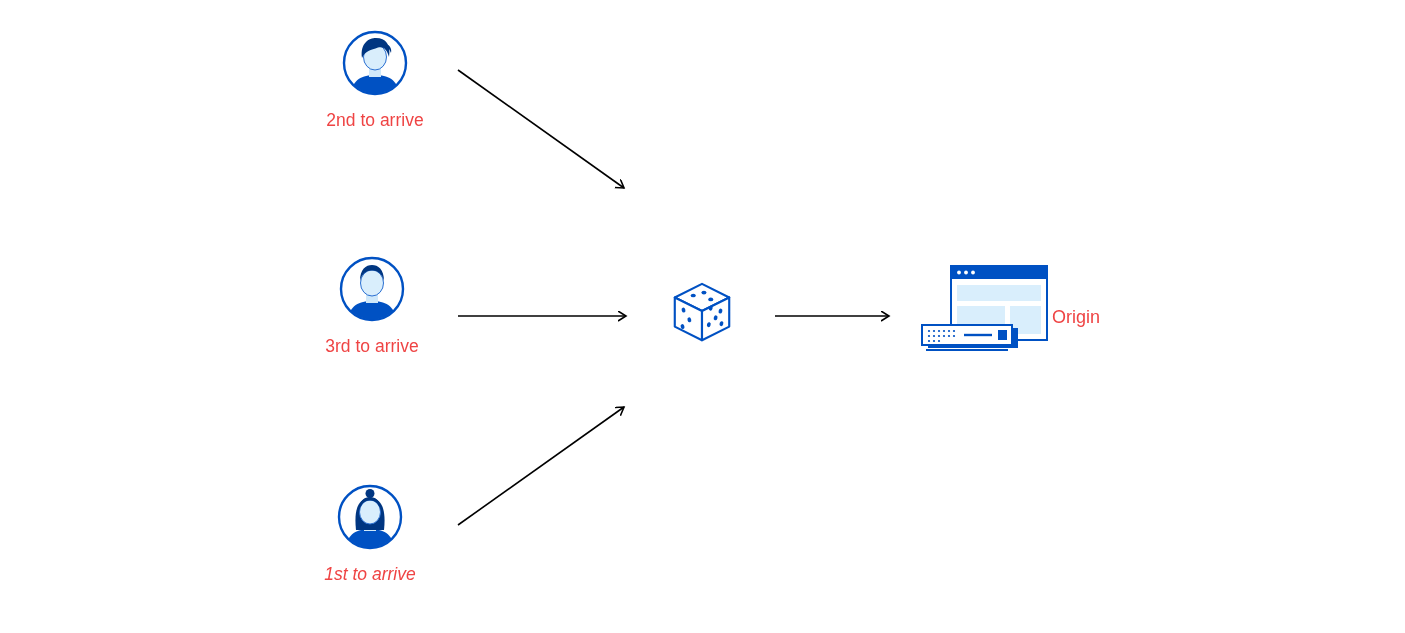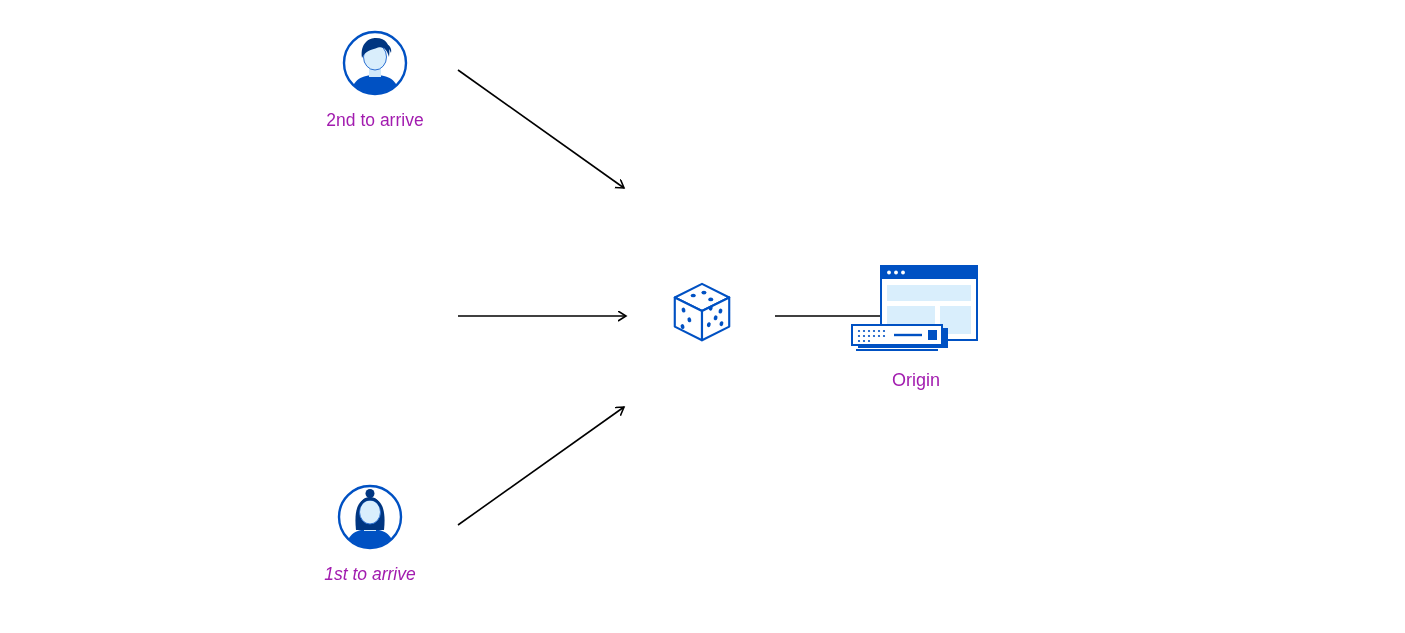--- a/index.html
+++ b/index.html
@@ -17,42 +17,42 @@
   }
   .node {
     position: absolute;
     display: flex;
     flex-direction: column;
     align-items: center;
   }
   .node-label {
     margin-top: 14px;
     font-size: 17.5px;
-    color: #a21caf;
+    color: #ef4444;
     white-space: nowrap;
     text-align: center;
   }
   .avatar-wrap {
     width: 66px;
     height: 66px;
   }
   .dice-wrap {
     position: absolute;
     left: 667px;
     top: 277px;
     width: 70px;
     height: 72px;
   }
   .origin-node {
     position: absolute;
-    left: 850px;
+    left: 920px;
     top: 264px;
     width: 132px;
     display: flex;
-    flex-direction: column;
+    flex-direction: row;
     align-items: center;
   }
   .origin-node .node-label {
     margin-top: 10px;
     font-size: 18px;
   }
   .arrow-layer {
     position: absolute;
     left: 0;
     top: 0;
@@ -92,20 +92,39 @@
           <rect x="27" y="34" width="12" height="13" fill="#cfe8fa"></rect>
           <ellipse cx="33" cy="27" rx="11.5" ry="13" fill="#d9eefc" stroke="#2a6fd1" stroke-width="1"></ellipse>
           <path d="M20,28 C18,13 27,8 34,8 C44,8 49,15 47,27 C45,19 41,16 36,17.5 C29,20 23,21 20,28 Z" fill="#003681"></path>
           <path d="M44,14 C48,15 50,19 49,23 C47,18 45,16 42,15 Z" fill="#003681"></path>
         </g>
       </svg>
     </div>
     <div class="node-label">2nd to arrive</div>
   </div>
 
+  <div class="node" style="left:302px; top:256px; width:140px;">
+    <div class="avatar-wrap">
+      <svg viewBox="0 0 66 66" width="66" height="66">
+        <defs>
+          <clipPath id="clipB">
+              <circle cx="33" cy="33" r="30.5"></circle>
+            </clipPath>
+        </defs>
+        <circle cx="33" cy="33" r="31" fill="#ffffff" stroke="#0051c3" stroke-width="2.4"></circle>
+        <g clip-path="url(#clipB)">
+          <path d="M9,66 C9,50 20,45 33,45 C46,45 57,50 57,66 Z" fill="#0051c3"></path>
+          <rect x="27" y="34" width="12" height="13" fill="#cfe8fa"></rect>
+          <ellipse cx="33" cy="27" rx="11.5" ry="13" fill="#d9eefc" stroke="#2a6fd1" stroke-width="1"></ellipse>
+          <path d="M21,25 C21,13 27,9 33,9 C39,9 45,13 45,25 C43,17 38,14.5 33,14.5 C28,14.5 23,17 21,25 Z" fill="#003681"></path>
+        </g>
+      </svg>
+    </div>
+    <div class="node-label">3rd to arrive</div>
+  </div>
 
   <div class="node" style="left:300px; top:484px; width:140px;font-style:italic;">
     <div class="avatar-wrap">
       <svg viewBox="0 0 66 66" width="66" height="66">
         <defs>
           <clipPath id="clipC">
               <circle cx="33" cy="33" r="30.5"></circle>
             </clipPath>
         </defs>
         <circle cx="33" cy="33" r="31" fill="#ffffff" stroke="#0051c3" stroke-width="2.4"></circle>

